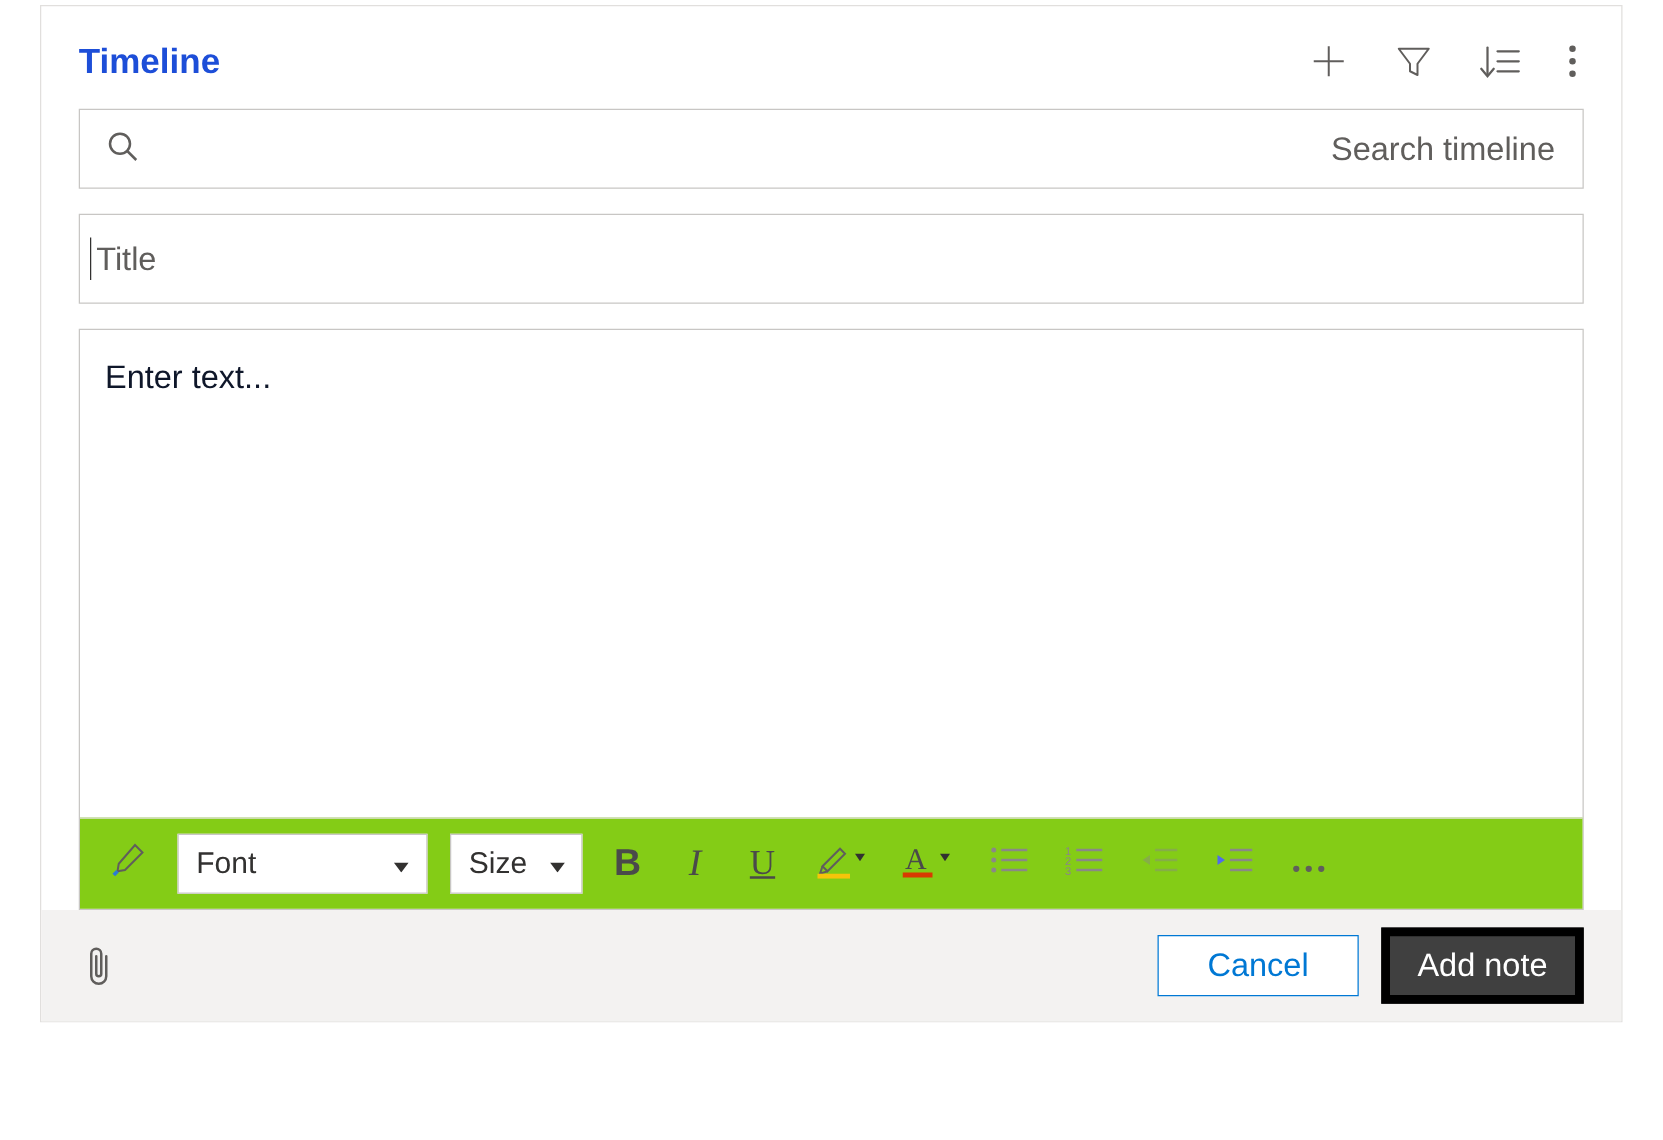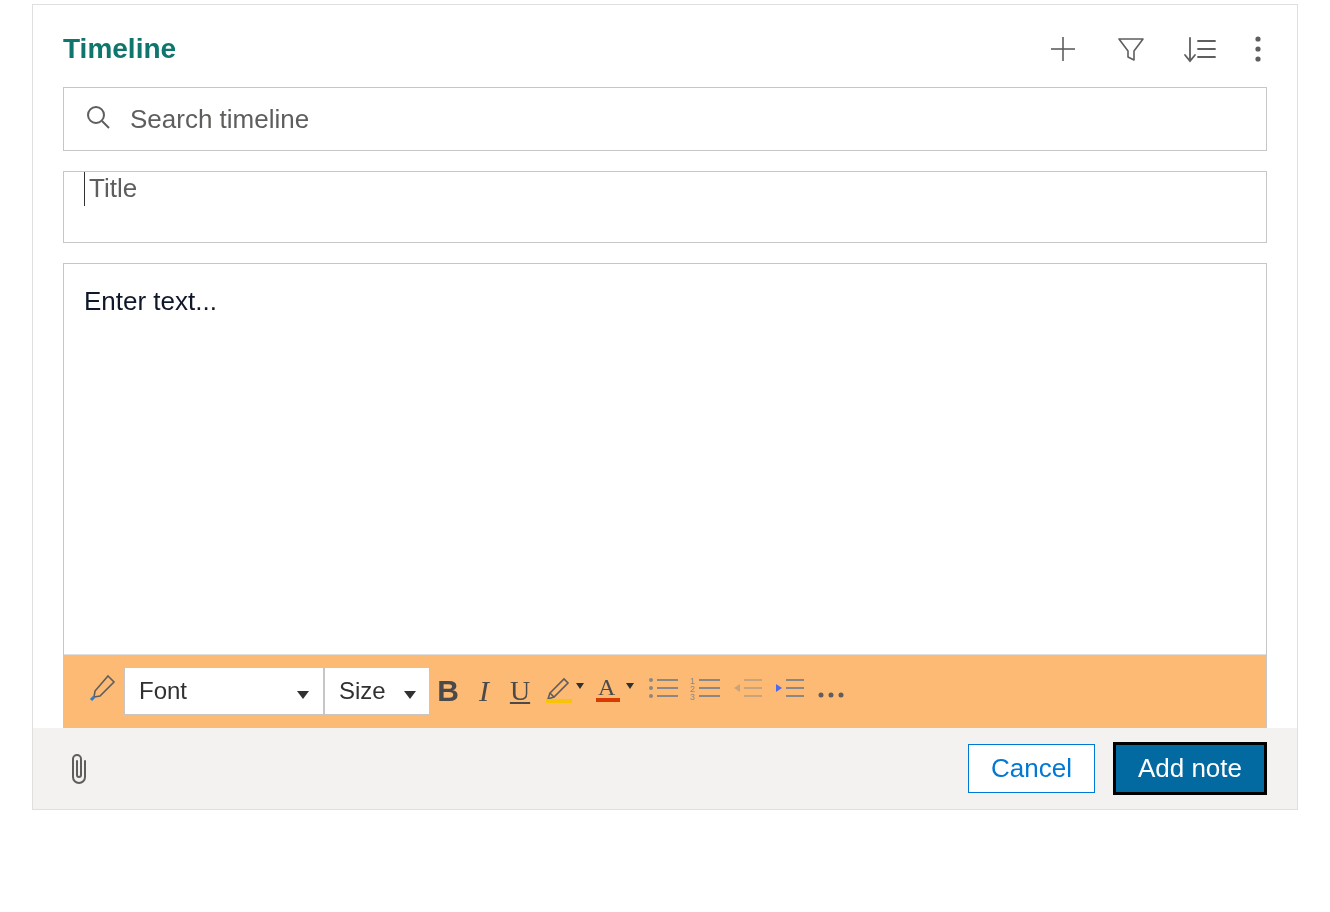--- a/index.html
+++ b/index.html
@@ -19,21 +19,21 @@
   }
   .header {
     display: flex;
     align-items: center;
     padding: 24px 30px 18px 30px;
   }
   .header-title {
     font-size: 28px;
     font-weight: 600;
     flex: 1;
-    color: #0f766e;
+    color: #1d4ed8;
   }
   .header-actions {
     display: flex;
     align-items: center;
     gap: 28px;
   }
   .icon-btn {
     background: none;
     border: none;
     padding: 4px;
@@ -53,29 +53,30 @@
     padding: 0 20px;
   }
   .search-box input {
     border: none;
     outline: none;
     font-size: 26px;
     color: #605e5c;
     flex: 1;
     margin-left: 16px;
     background: transparent;
+    text-align: right;
   }
   .search-box input::placeholder { color: #605e5c; }
   .title-box {
     margin: 0 30px 20px 30px;
     border: 1px solid #c8c6c4;
     height: 72px;
     display: flex;
-    align-items: flex-start;
-    padding: 0 20px;
+    align-items: center;
+    padding: 0 8px;
   }
   .title-box input {
     border: none;
     outline: none;
     font-size: 26px;
     color: #605e5c;
     flex: 1;
     background: transparent;
   }
   .title-box input::placeholder { color: #605e5c; }
@@ -93,22 +94,23 @@
   .editor-body {
     min-height: 390px;
     padding: 22px 20px;
     font-size: 26px;
     color: #0f172a;
   }
   .toolbar {
     border-top: 1px solid #e1dfdd;
     display: flex;
     align-items: center;
+    gap: 18px;
     padding: 12px 18px;
-    background: #fdba74;
+    background: #84cc16;
   }
   .toolbar .sel {
     border: 1px solid #c8c6c4;
     height: 48px;
     display: flex;
     align-items: center;
     padding: 0 14px;
     gap: 18px;
     font-size: 24px;
     color: #323130;
@@ -138,26 +140,26 @@
     align-items: center;
     padding: 14px 30px;
     gap: 18px;
   }
   .footer-spacer { flex: 1; }
   .btn-secondary {
     border: 1px solid #0078d4;
     background: #fff;
     color: #0078d4;
     font-size: 26px;
-    padding: 8px 22px;
+    padding: 8px 39px;
     cursor: pointer;
   }
   .btn-primary {
-    border: 3px solid #000000;
-    background: #0369a1;
+    border: 7px solid #000000;
+    background: #404040;
     color: #fff;
     font-size: 26px;
     padding: 8px 22px;
     cursor: pointer;
   }
   .disabled { opacity: 0.45; }
 </style>
 </head>
 <body>
 

